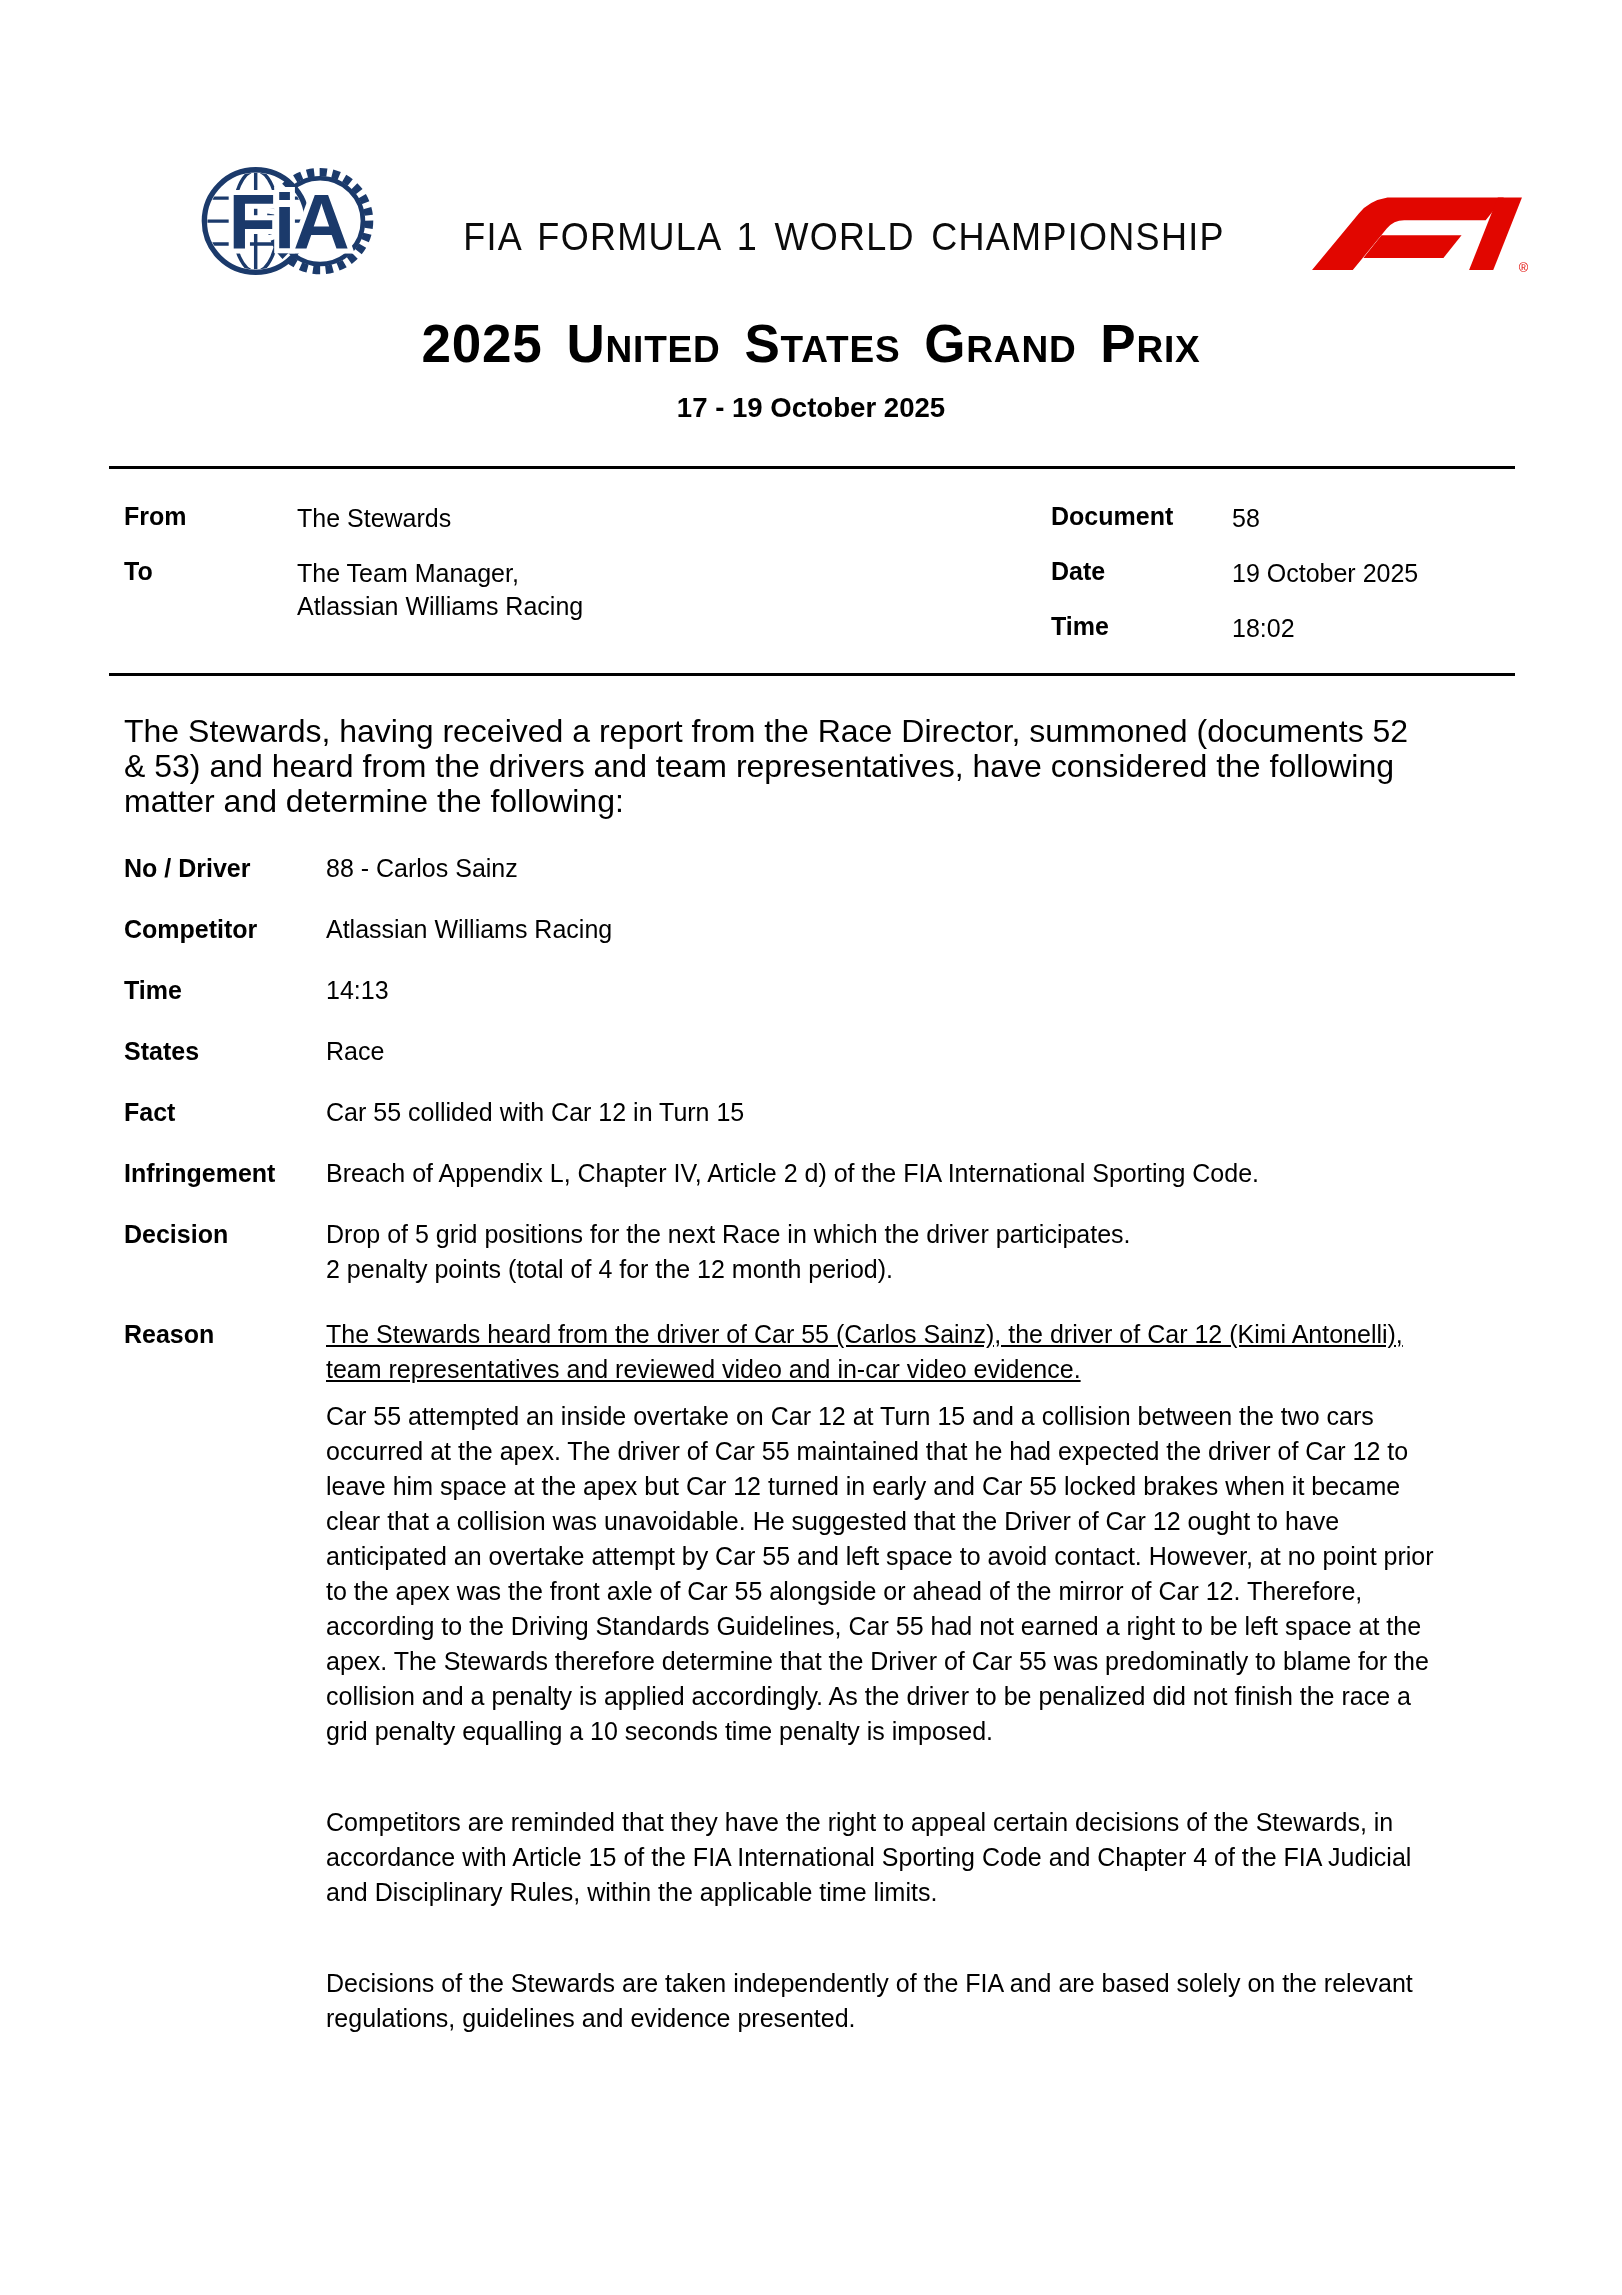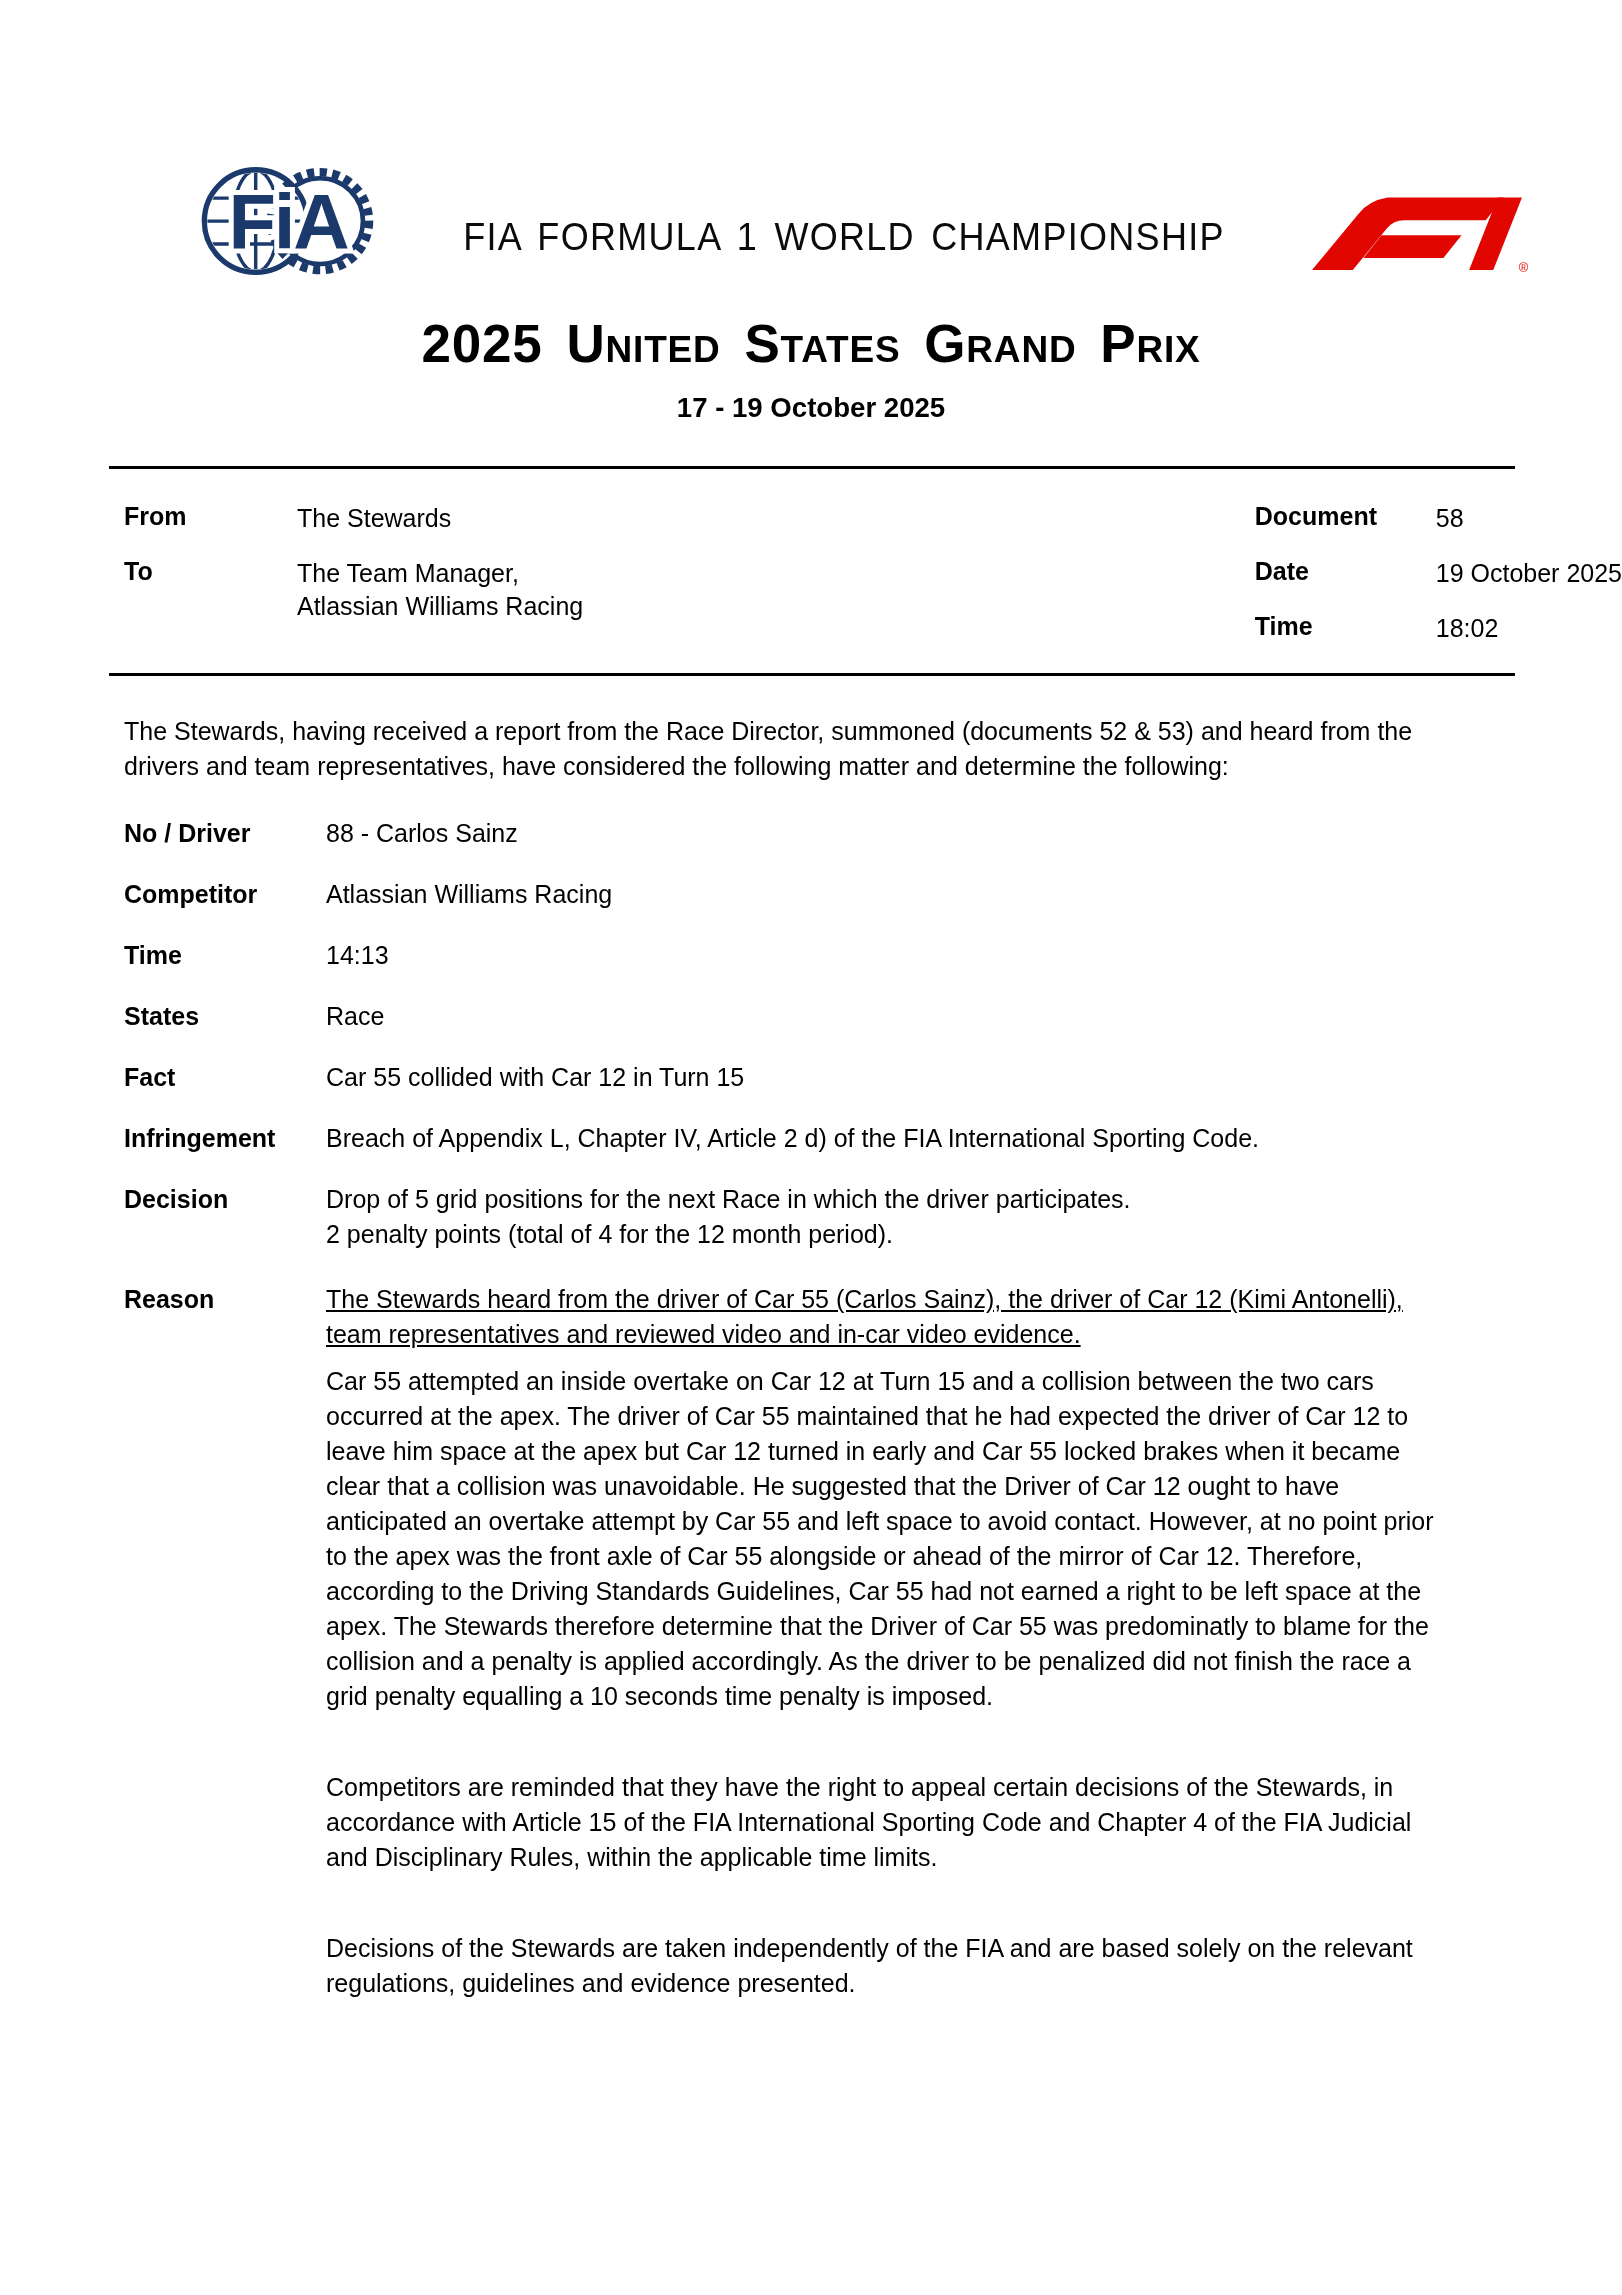--- a/index.html
+++ b/index.html
@@ -28,29 +28,29 @@
     font-size:53px; font-weight:bold;
     font-variant:small-caps;
     letter-spacing:0.8px; word-spacing:8.4px;
   }
   .doc-dates { font-size:27.6px; font-weight:bold; margin-top:18px; }
   
   .rule { height:3.3px; background:#000; margin-left:109px; width:1406px; }
   .rule-top { margin-top:42px; }
   .rule-mid { margin-top:28px; }
   
-  .meta { display:flex; margin:33px 0 0 124px; font-size:25px;justify-content:space-between; }
+  .meta { display:flex; margin:33px 0 0 124px; font-size:25px; }
   .meta-left { width:927px; flex-shrink:0; }
   .meta-row { display:flex; margin-top:22px; }
   .meta-row:first-child { margin-top:0; }
   .meta-label { font-weight:bold; width:173px; flex-shrink:0; }
   .meta-label-r { font-weight:bold; width:181px; flex-shrink:0; }
   .meta-value { line-height:33px; }
   
-  .intro { margin:38px 0 0 124px; width:1294px; font-size:25px; line-height:35px; }
+  .intro { margin:38px 0 0 124px; width:1294px; font-size:32px; line-height:35px; }
   .rows { margin:32px 0 0 124px; }
   .row { display:flex; margin-top:26px; font-size:25px; line-height:35px; }
   .row-label { width:202px; flex-shrink:0; font-weight:bold; }
   .row-value { width:1127px; }
   .para { margin-top:11.7px; }
   .para:first-child { margin-top:0;text-decoration:underline; }
   .row.gap { margin-top:56px; }
 </style>
 </head>
 <body>

